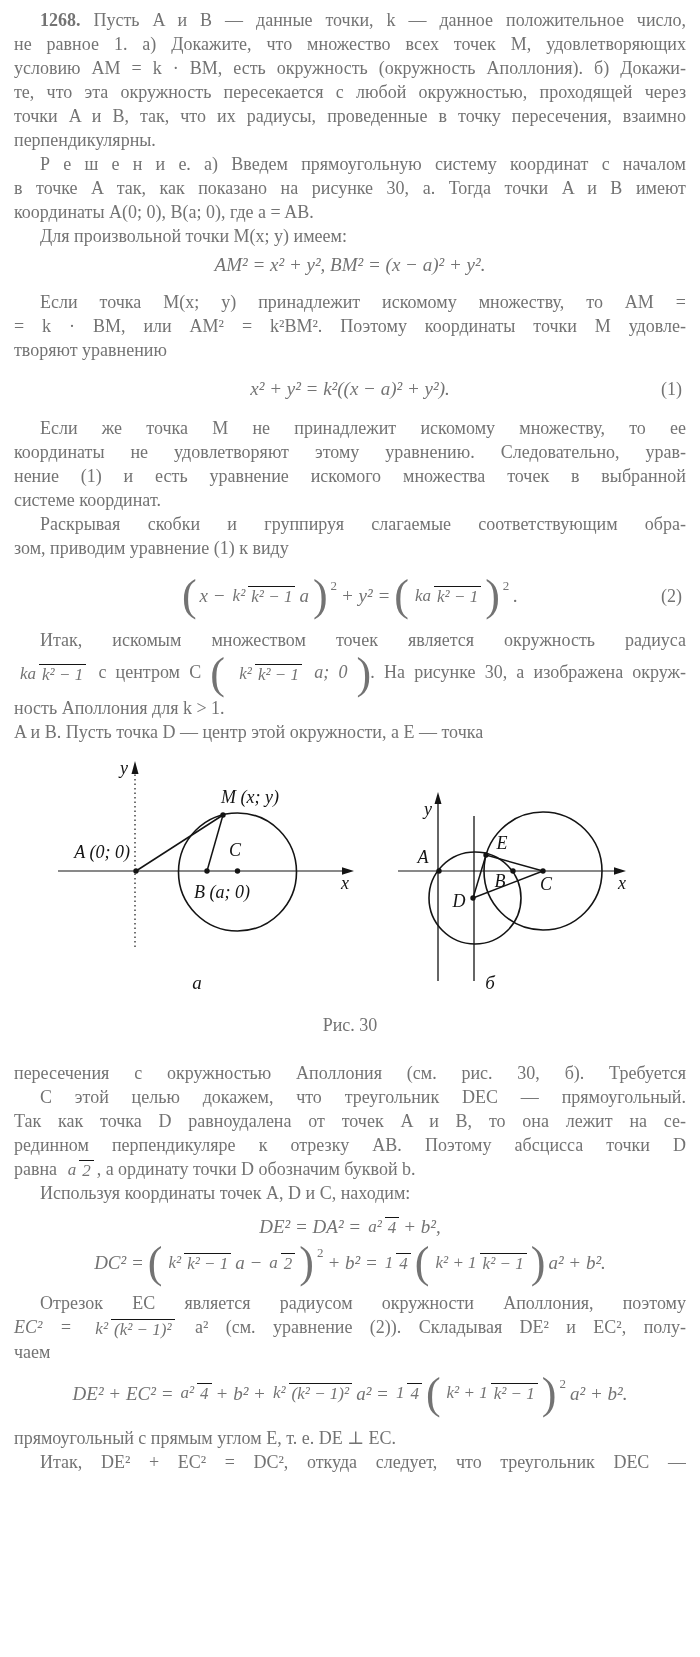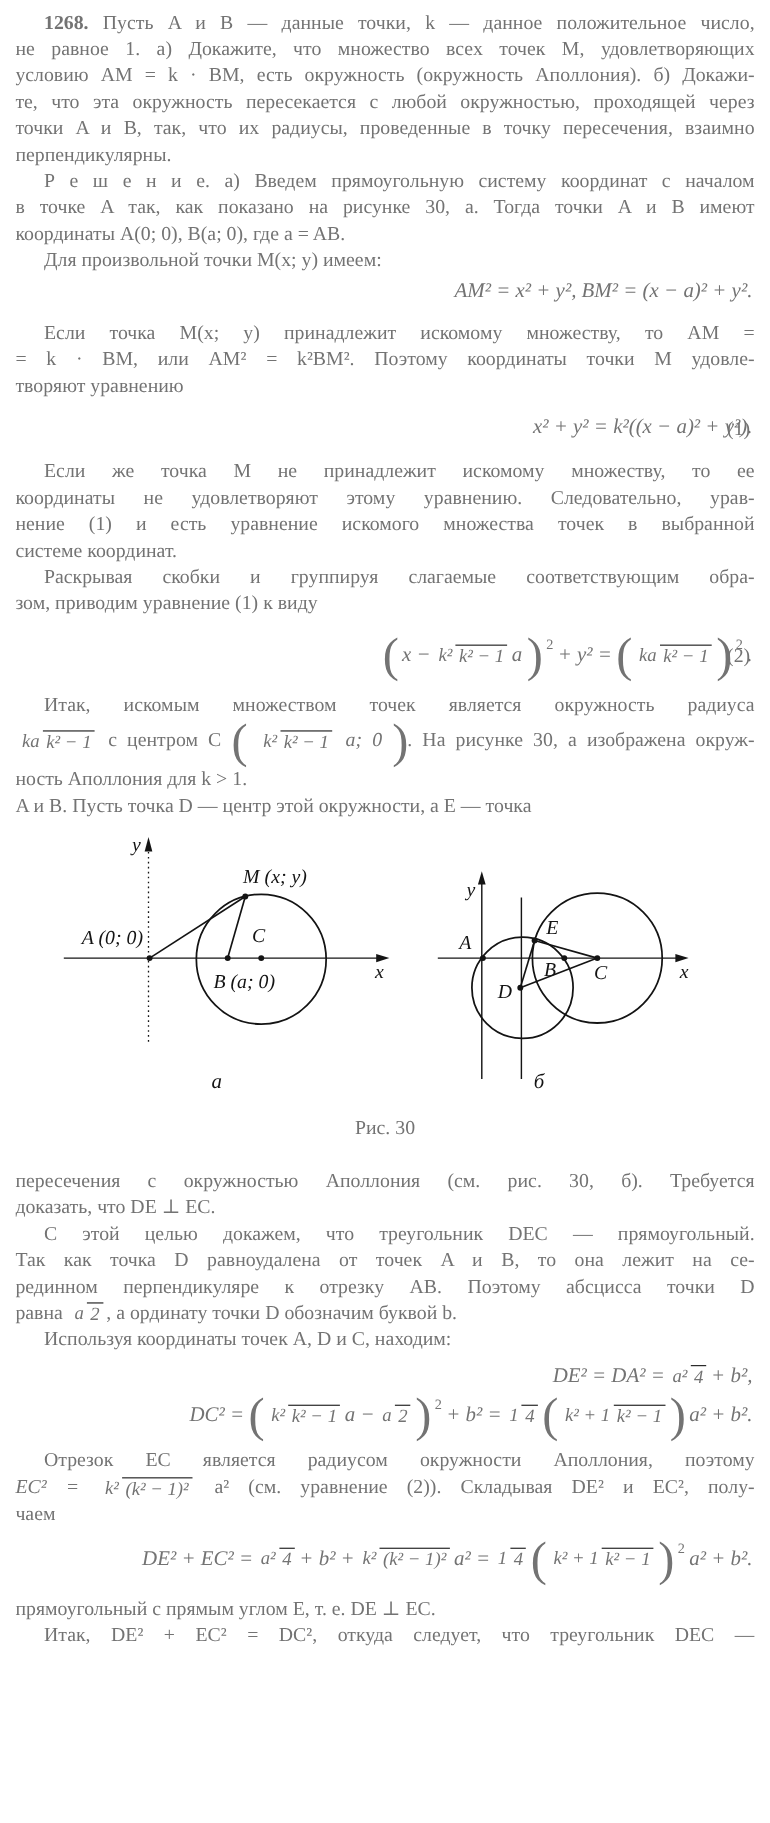--- a/index.html
+++ b/index.html
@@ -10,21 +10,21 @@
     font-size:18px;line-height:24px;color:#737373;
     overflow:hidden;position:relative;
   }
   .ln{height:24px;overflow:hidden;text-align:justify;text-align-last:justify;}
   .ln.end{text-align:left;text-align-last:left;}
   .ln.ind{text-indent:26px;}
   .tallln{text-align:justify;text-align-last:justify;}
   .tallln.end{text-align:left;text-align-last:left;}
   b.pnum{font-weight:bold;}
   
-  .eq{position:relative;display:flex;align-items:center;justify-content:flex-end;
+  .eq{position:relative;display:flex;align-items:center;justify-content:center;
       font-style:italic;font-size:19px;line-height:24px;}
   .eq>span{margin:0 2px;}
   .eq .tag{position:absolute;right:2px;font-style:normal;font-size:18px;}
   .frac{display:inline-flex;flex-direction:row;vertical-align:middle;
         text-align:center;margin:0 3px;font-size:17px;line-height:20px;font-style:italic;}
   .frac .fn{padding:0 3px;display:block;}
   .frac .fd{padding:0 3px;display:block;border-top:1.3px solid #141414;}
   .bp{font-style:normal;font-weight:400;font-size:44px;line-height:44px;
       vertical-align:middle;letter-spacing:-1px;}
   .bpsup{font-style:normal;font-size:13px;align-self:flex-start;position:relative;top:0px;margin-left:-3px;}
@@ -161,21 +161,20 @@
         <text x="532" y="132" text-anchor="middle" class="flabel">C</text>
         <text x="445" y="149" text-anchor="middle" class="flabel">D</text>
         <text x="488" y="91" text-anchor="middle" class="flabel">E</text>
         <text x="476" y="231" text-anchor="middle" class="fsub">б</text>
       </g>
     </svg>
   </div>
   <div class="figcaption">Рис. 30</div>
 
   <div class="ln">пересечения с окружностью Аполлония (см. рис. 30, б). Требуется</div>
-  <div class="ln end">доказать, что DE ⊥ EC.</div>
   <div class="ln ind">С этой целью докажем, что треугольник DEC — прямоугольный.</div>
   <div class="ln">Так как точка D равноудалена от точек A и B, то она лежит на се-</div>
   <div class="ln">рединном перпендикуляре к отрезку AB. Поэтому абсцисса точки D</div>
 
   <div class="tallln end">
     <span>равна</span>
     <span class="frac">
         <span class="fn">a</span>
         <span class="fd">2</span>
       </span><span>, а ординату точки D обозначим буквой b.</span>

